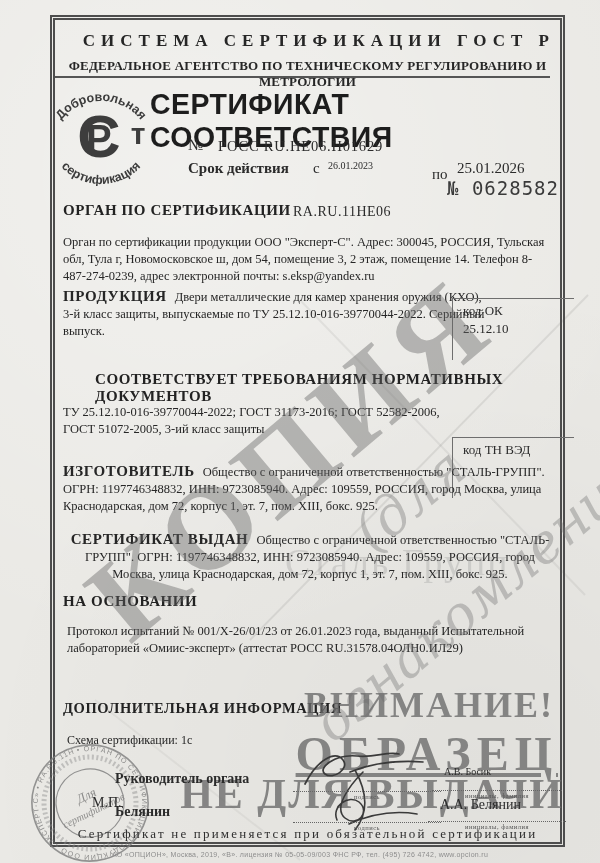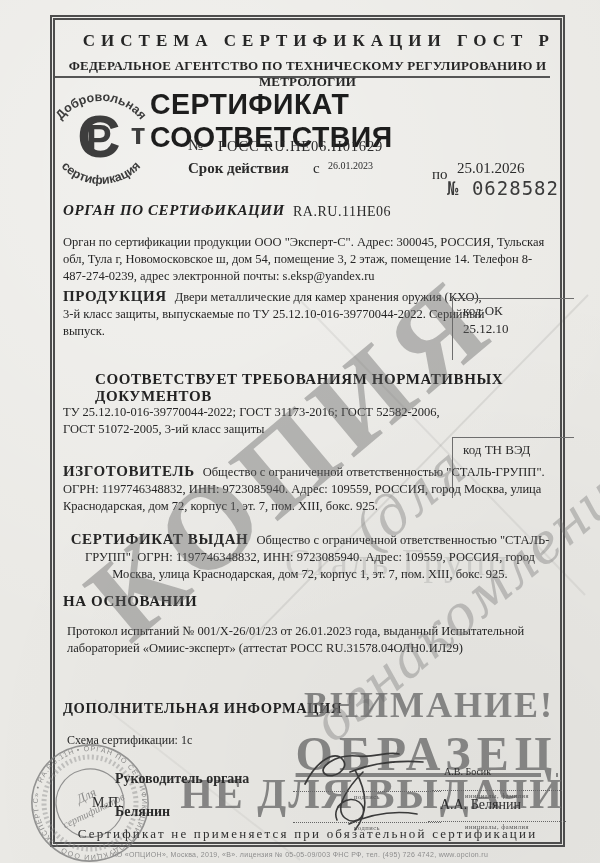--- a/index.html
+++ b/index.html
@@ -21,21 +21,21 @@
   .no-label{left:188px;top:136px;font-size:16px;}
   .reg-number{left:218px;top:138px;font-size:14.5px;letter-spacing:.8px;}
   .validity-label{left:188px;top:160px;font-size:15px;font-weight:bold;}
   .from-label{left:313px;top:160px;font-size:15px;}
   .date-from{left:328px;top:160px;font-size:10px;}
   .to-label{left:432px;top:160px;font-size:15px;margin-top:6px;}
   .date-to{left:457px;top:160px;font-size:15px;}
   .form-number{left:447px;top:177px;font-family:"DejaVu Sans Mono",monospace;font-size:19px;letter-spacing:1px;color:#3a3a3a;}
   .sec-label{font-weight:bold;font-size:15px;letter-spacing:.6px;color:#222;}
   .body-text{font-size:12.5px;line-height:1.34;color:#262626;margin-top:12px;}
-  .organ-label{left:63px;top:202px;font-style:italic;}
+  .organ-label{left:63px;top:202px;}
   .organ-code{left:293px;top:204px;font-size:14px;letter-spacing:.5px;}
   .organ-text{left:63px;top:222px;width:492px;}
   .product-p{left:63px;top:286px;width:432px;}
   .inline-label{font-weight:bold;font-size:15px;letter-spacing:.6px;margin-right:8px;}
   .code-box{border-top:1.5px solid #6e6e6e;border-left:1.5px solid #6e6e6e;padding:4px 0 0 10px;font-size:13px;}
   .kod-ok{left:452px;top:298px;width:111px;height:57px;}
   .kod-tnved{left:452px;top:389px;width:111px;height:56px;margin-top:48px;}
   .conf-label{left:63px;top:371px;margin-left:32px;}
   .conf-text{left:63px;top:392px;width:392px;}
   .manuf-p{left:63px;top:461px;width:494px;}

